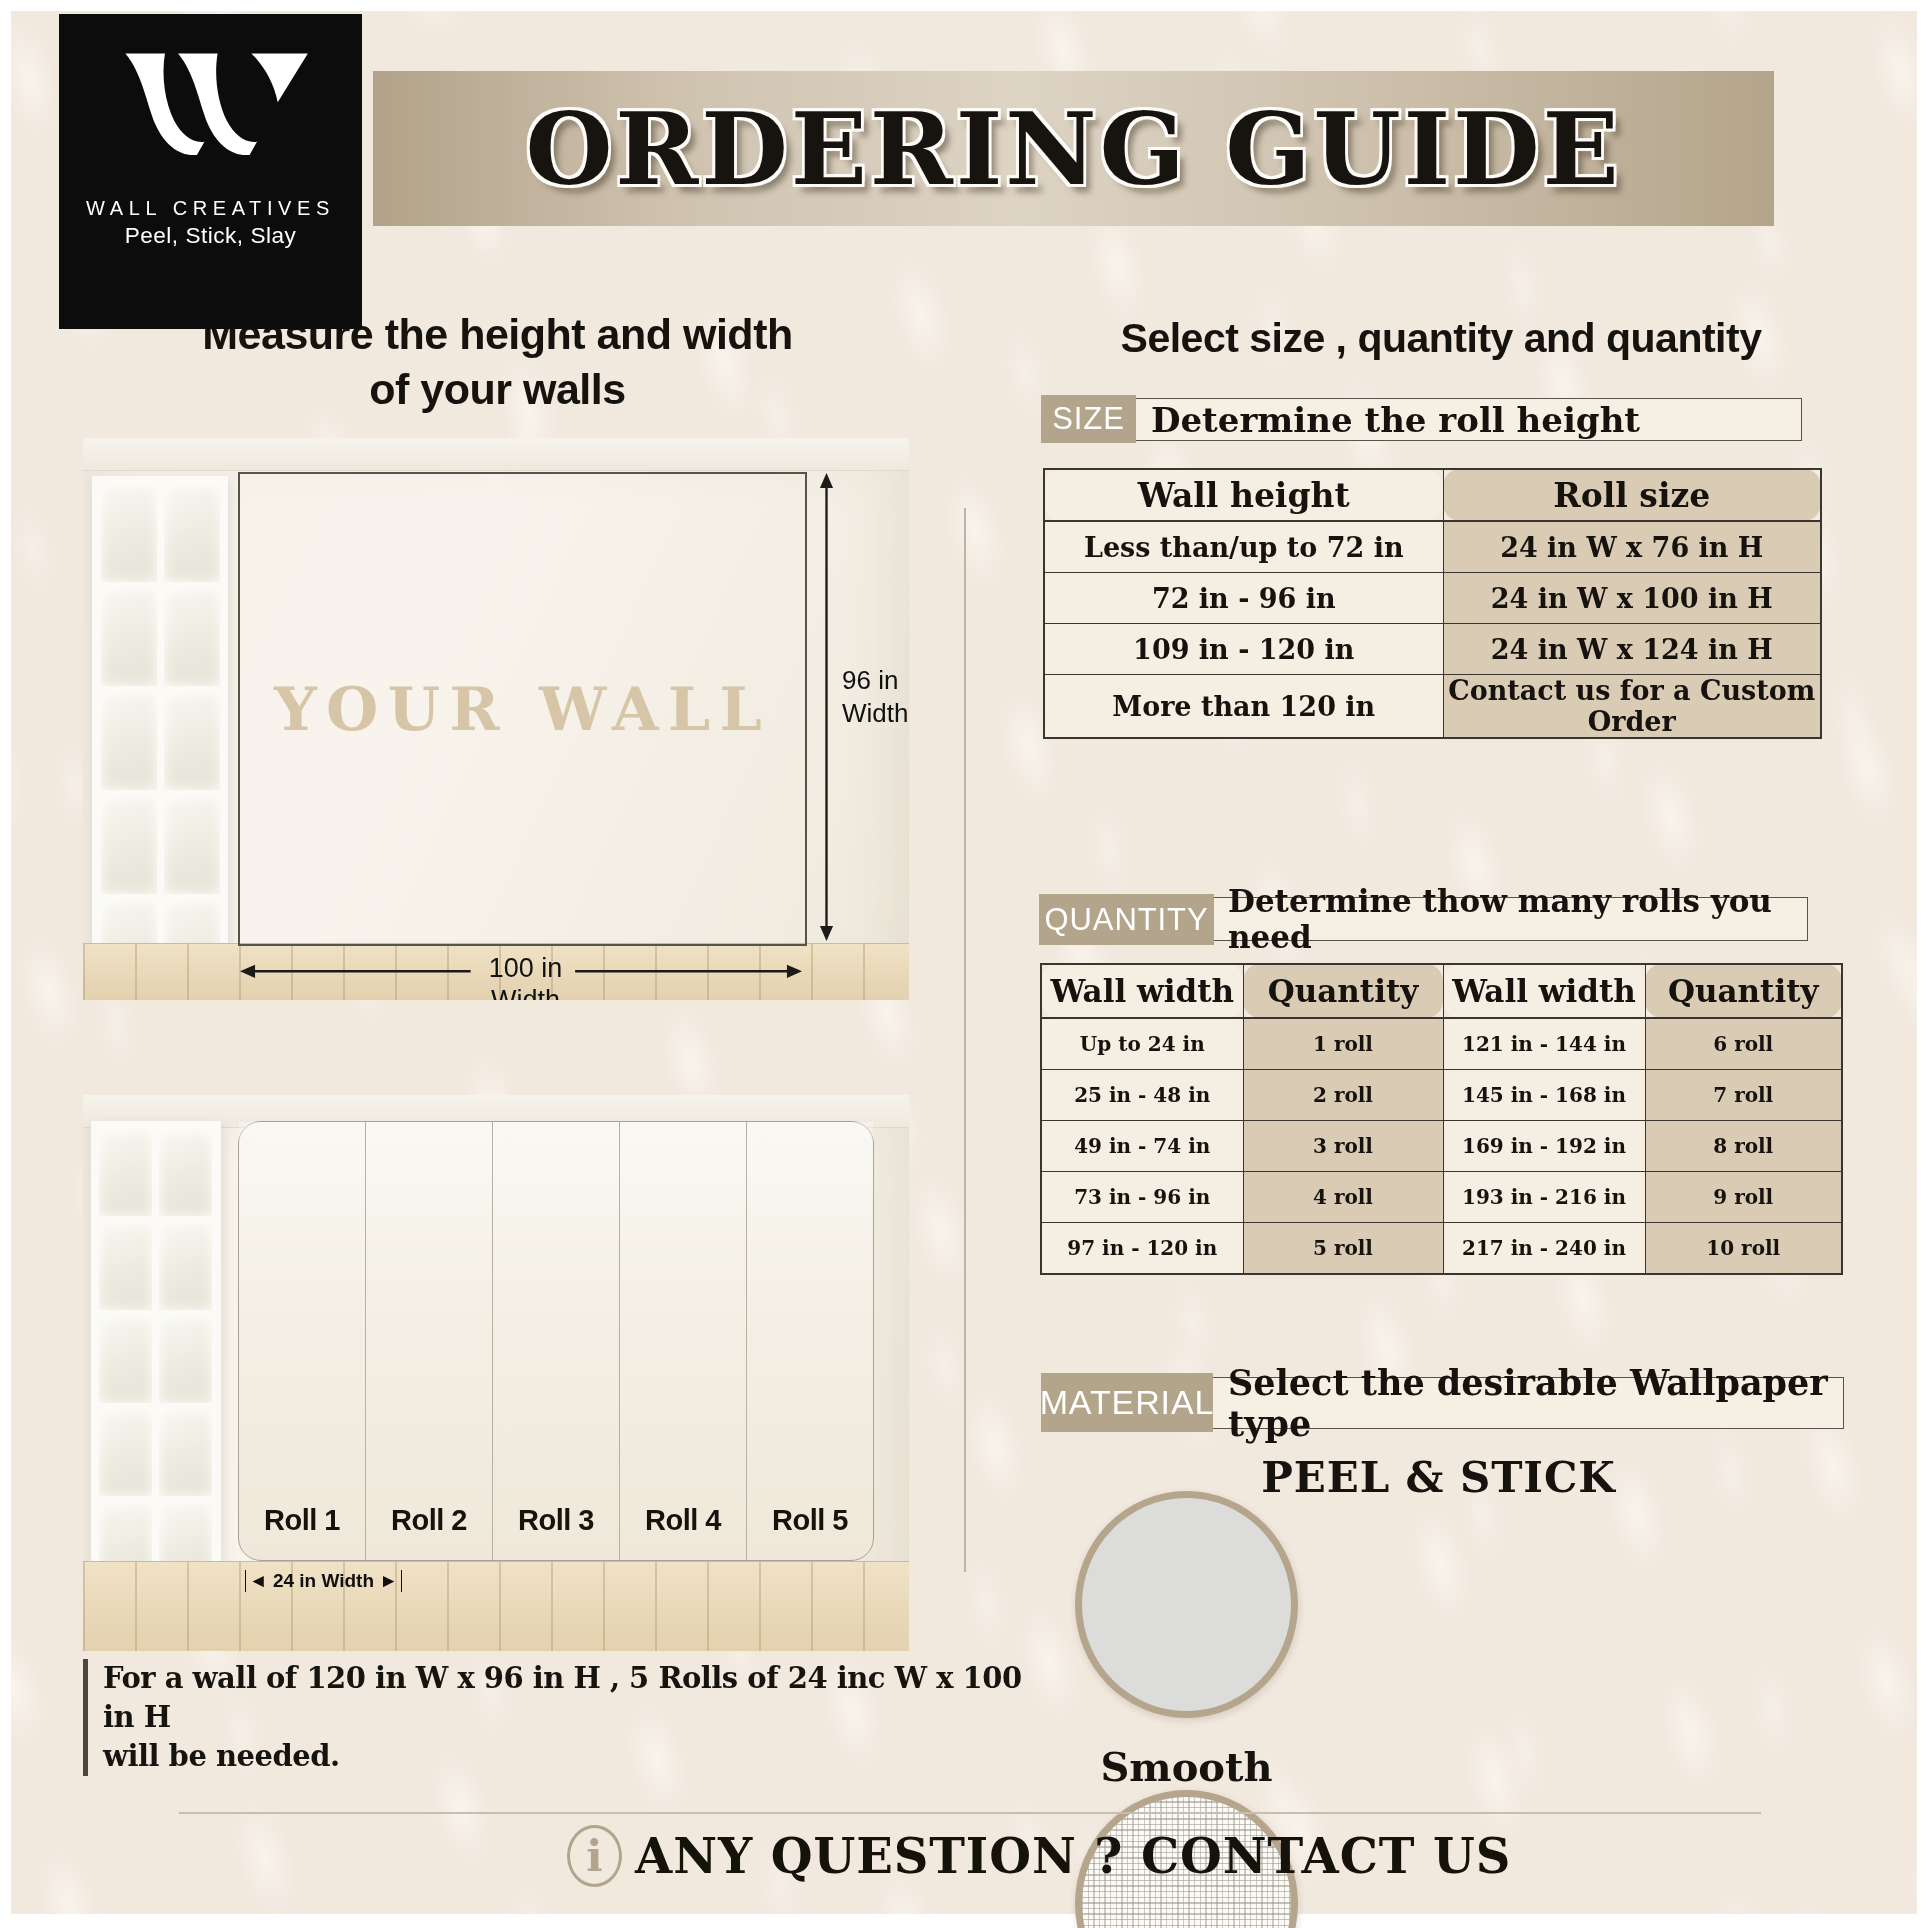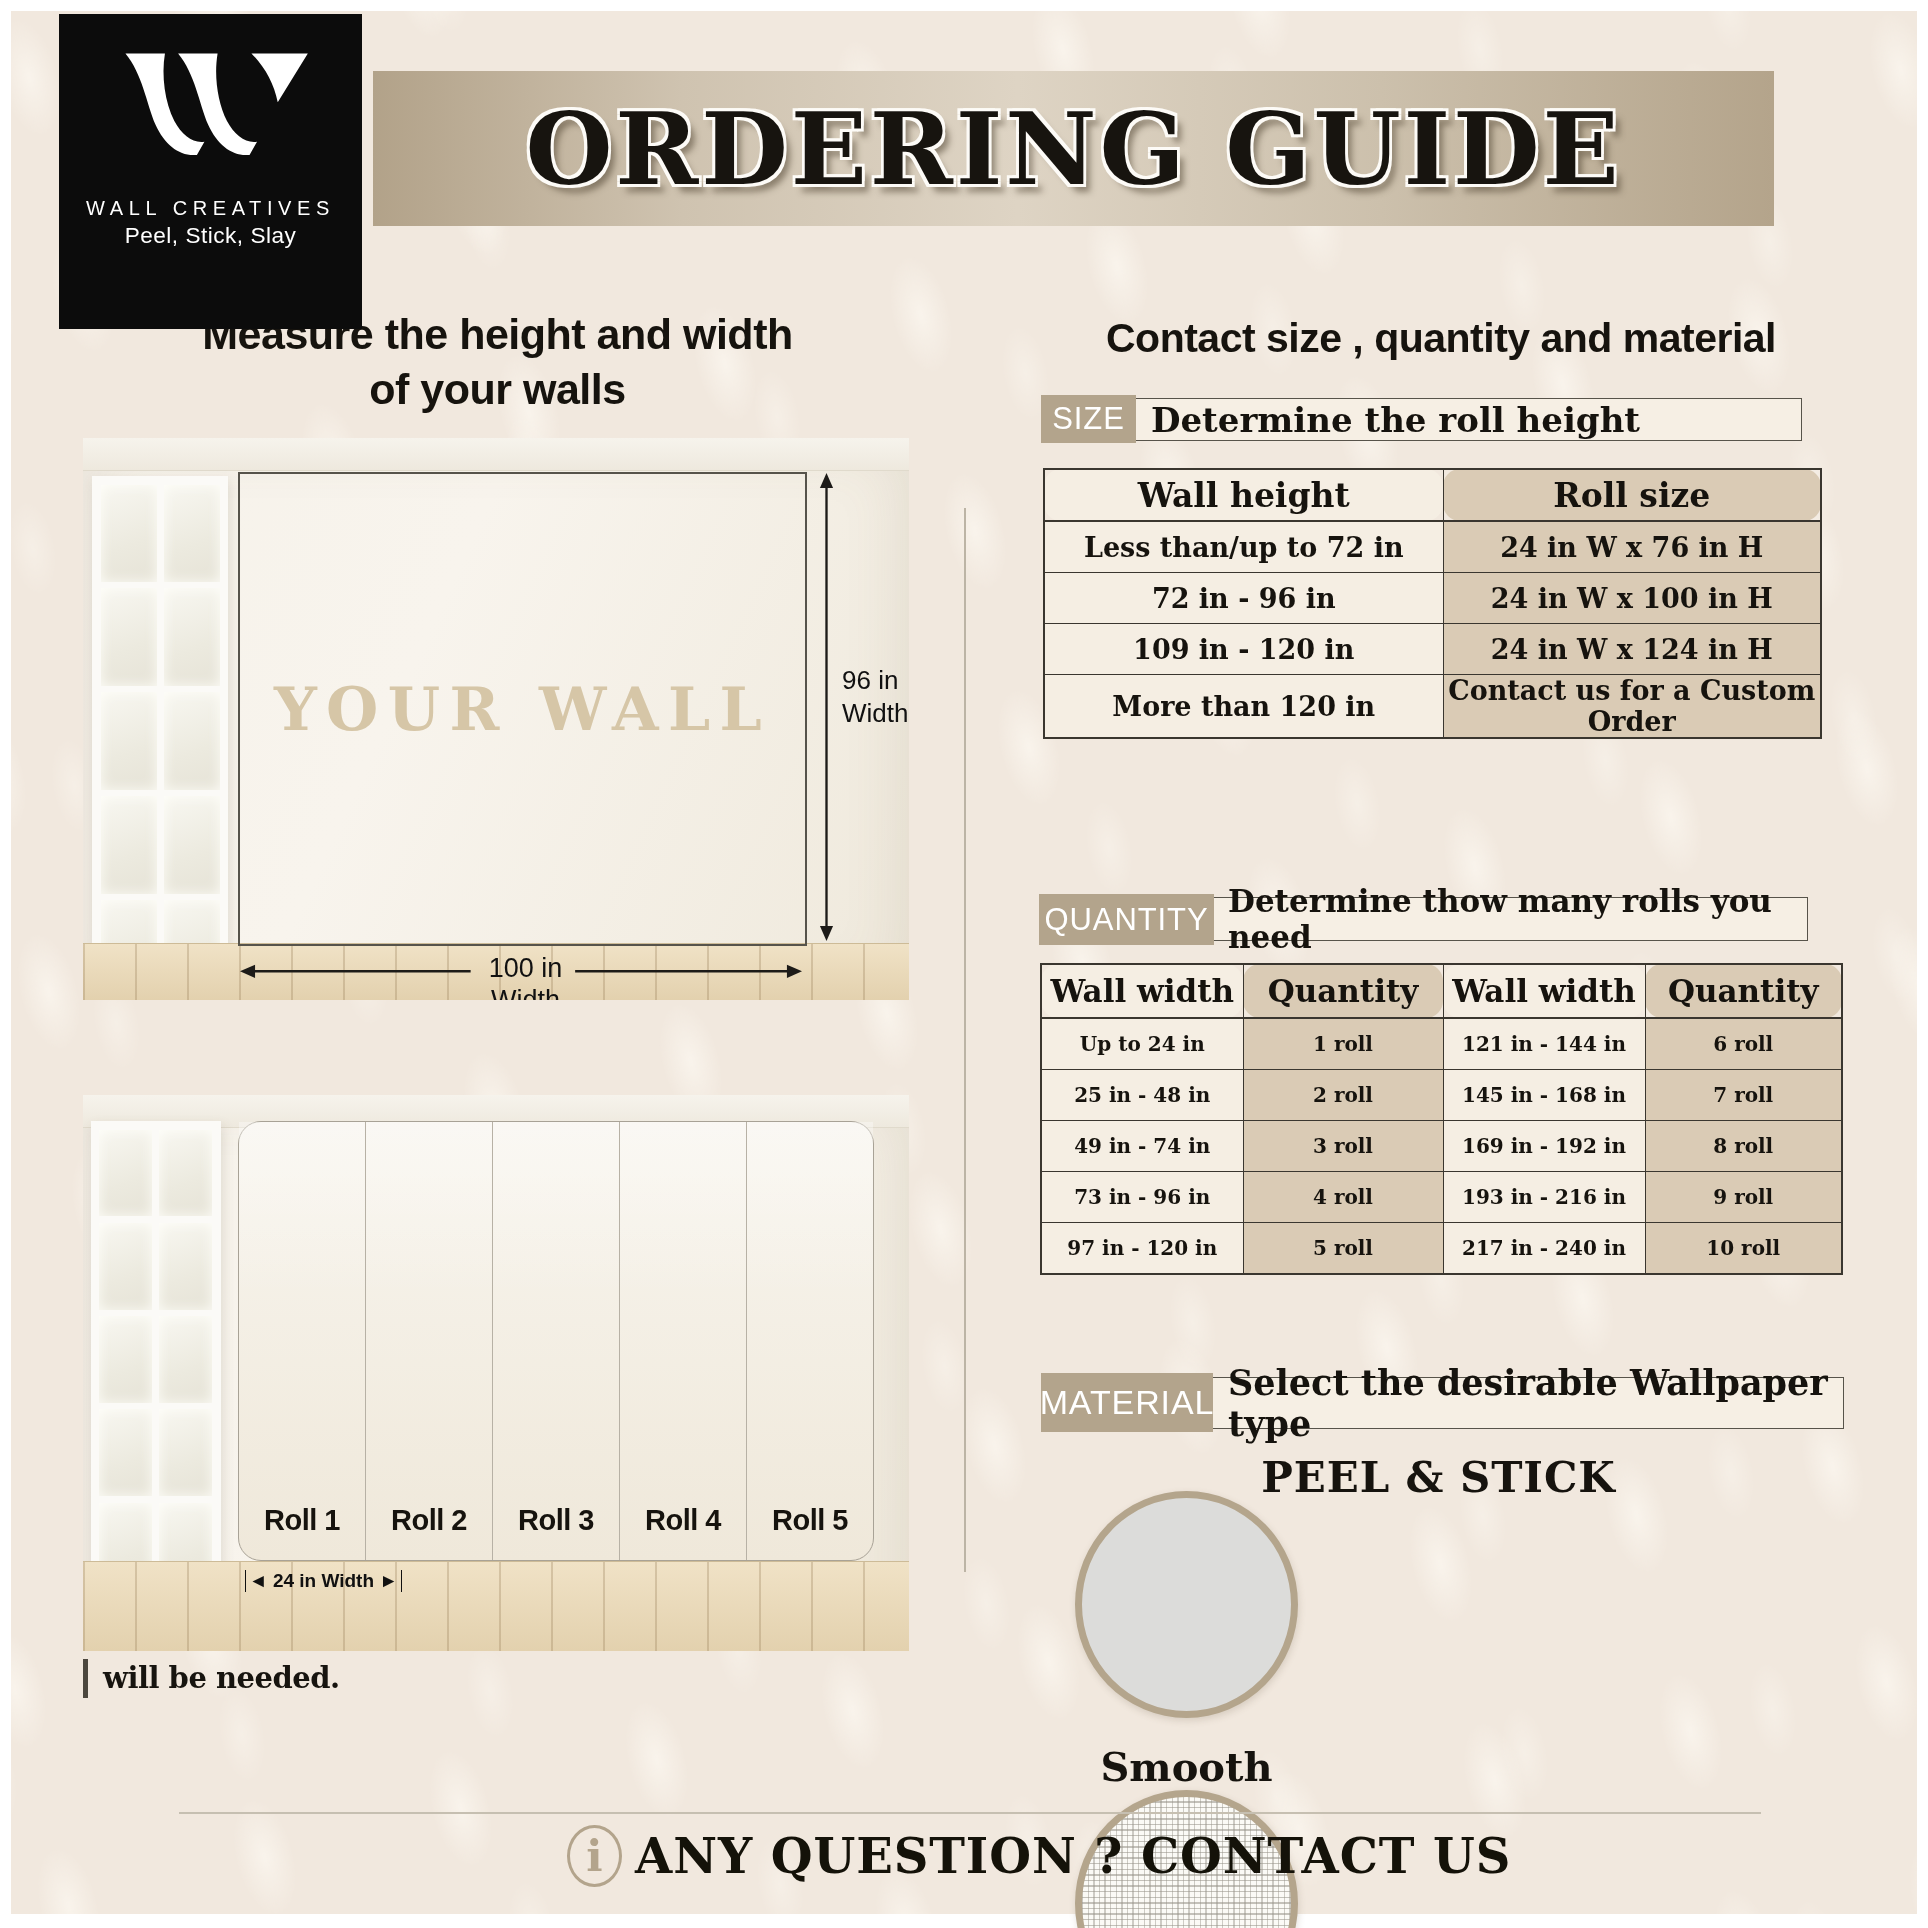--- a/index.html
+++ b/index.html
@@ -141,21 +141,21 @@
     <div class="logo-tagline">Peel, Stick, Slay</div>
   </div>
   <div class="abs banner">
     <div class="banner-title">ORDERING GUIDE</div>
   </div>
 
   <div class="abs measure-heading">
     <div>Measure the height and width</div>
     <div>of your walls</div>
   </div>
-  <div class="abs select-heading">Contact size , quantity and material</div>
+  <div class="abs select-heading">Select size , quantity and quantity</div>
 
   <div class="abs photo photo1">
     <div class="ceiling"></div>
     <div class="window" style="left:9.4px;top:38px;width:119px;height:513px;">
       <div class="panes">
         <div class="pane"></div>
           <div class="pane"></div>
           <div class="pane"></div>
           <div class="pane"></div>
         <div class="pane"></div>
@@ -224,20 +224,21 @@
           <span class="roll-label">Roll 4</span>
         </div>
         <div class="roll-panel">
           <span class="roll-label">Roll 5</span>
         </div>
       </div>
     <div class="mini-dim" style="left:162px;top:475px;">◄ 24 in Width ►</div>
   </div>
 
   <div class="abs example">
+    <div class="l">For a wall of 120 in W x 96 in H , 5 Rolls of 24 inc W x 100 in H</div>
     <div class="l">will be needed.</div>
   </div>
 
   <div class="abs v-divider"></div>
 
   <div class="abs instr-bar bar-size">Determine the roll height</div>
   <div class="abs chip chip-size">SIZE</div>
   <div class="abs size-table">
     <table class="data">
       <colgroup>

